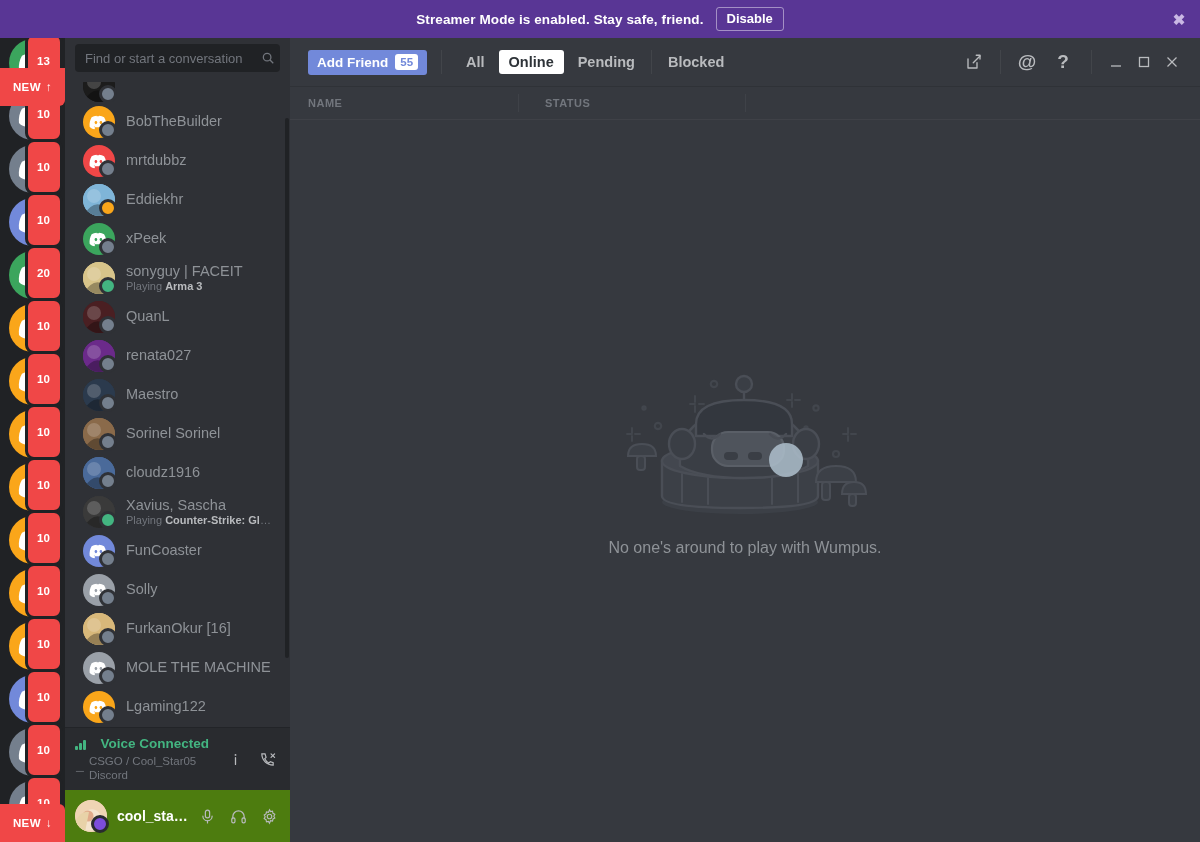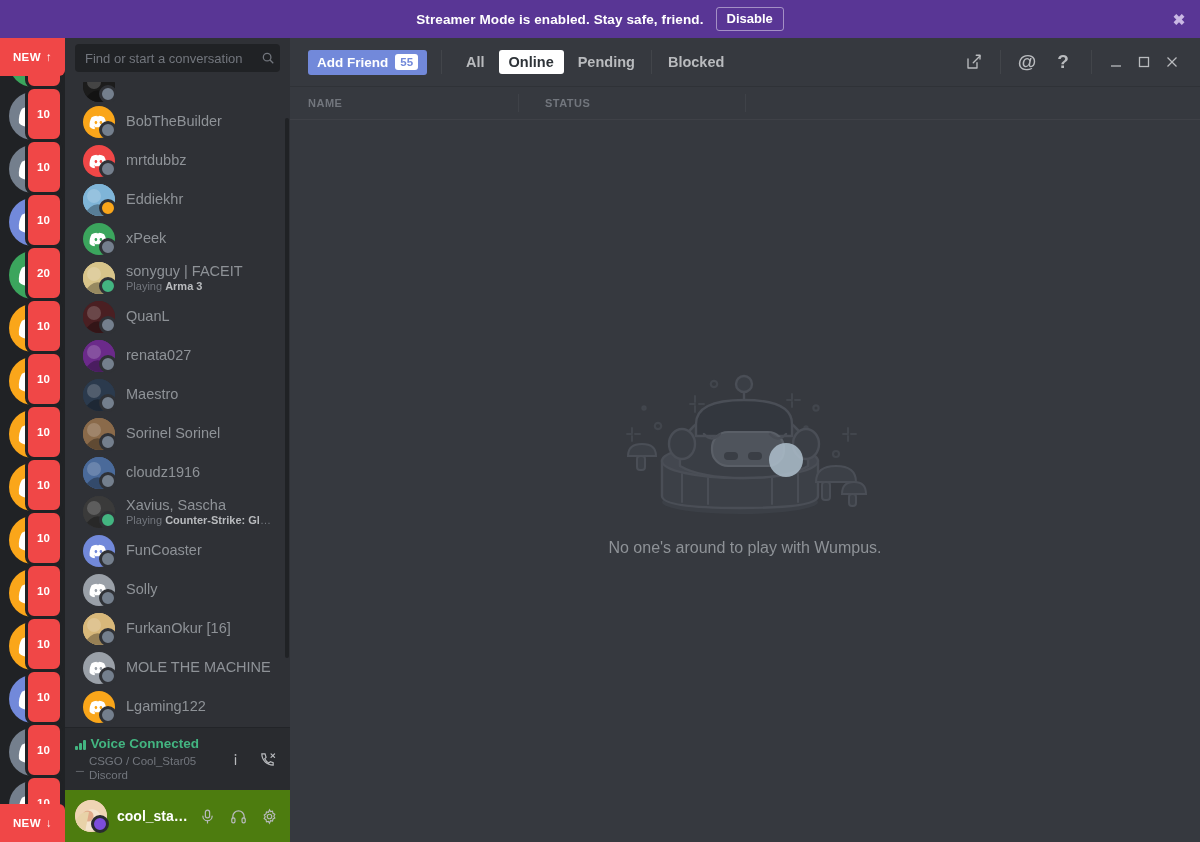--- a/index.html
+++ b/index.html
@@ -68,20 +68,21 @@
     border: 3px solid #202225;
     box-sizing: content-box;
   }
   .rail-pill {
     position: absolute; left: 0; right: 0;
     height: 38px;
     background: #f04747; color: #fff;
     font-size: 11.5px; font-weight: 700; letter-spacing: .4px;
     display: flex; align-items: center; justify-content: center; gap: 5px;
     z-index: 5;
+    margin-top: 30px;
   }
   .rail-pill.top { top: 0; border-bottom-left-radius: 0; border-bottom-right-radius: 6px; }
   .rail-pill.bottom { bottom: 0; border-top-right-radius: 6px; }
 
   
   .sidebar {
     width: 225px; flex: 0 0 225px;
     background: #2f3136;
     display: flex; flex-direction: column;
     min-height: 0;
@@ -139,21 +140,21 @@
 
   
   .voice-panel {
     flex: 0 0 auto; background: #292b2f;
     padding: 8px 8px 8px 10px;
     display: flex; align-items: center; justify-content: space-between;
     border-top: 1px solid #222428;
   }
   .voice-left { min-width: 0; }
   .voice-title {
-    display: flex; align-items: center; gap: 5px;
+    display: flex; align-items: center; gap: 15px;
     color: #43b581; font-size: 13.5px; font-weight: 600; line-height: 16px;
   }
   .signal-bars { display: flex; align-items: flex-end; gap: 1.5px; height: 11px; }
   .signal-bars i { display: block; width: 2.5px; background: #43b581; border-radius: 1px; }
   .signal-bars i:nth-child(1) { height: 4px; }
   .signal-bars i:nth-child(2) { height: 7px; }
   .signal-bars i:nth-child(3) { height: 10px; }
   .voice-sub {
     display: flex; align-items: center; gap: 4px;
     color: #72767d; font-size: 11.5px; line-height: 14px; margin-top: 2px;

